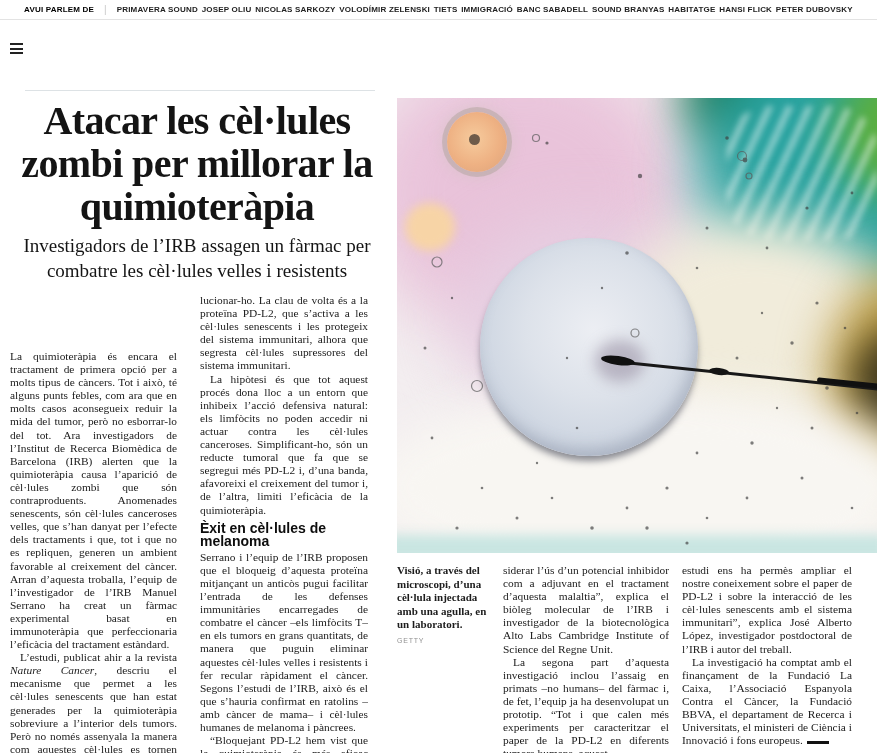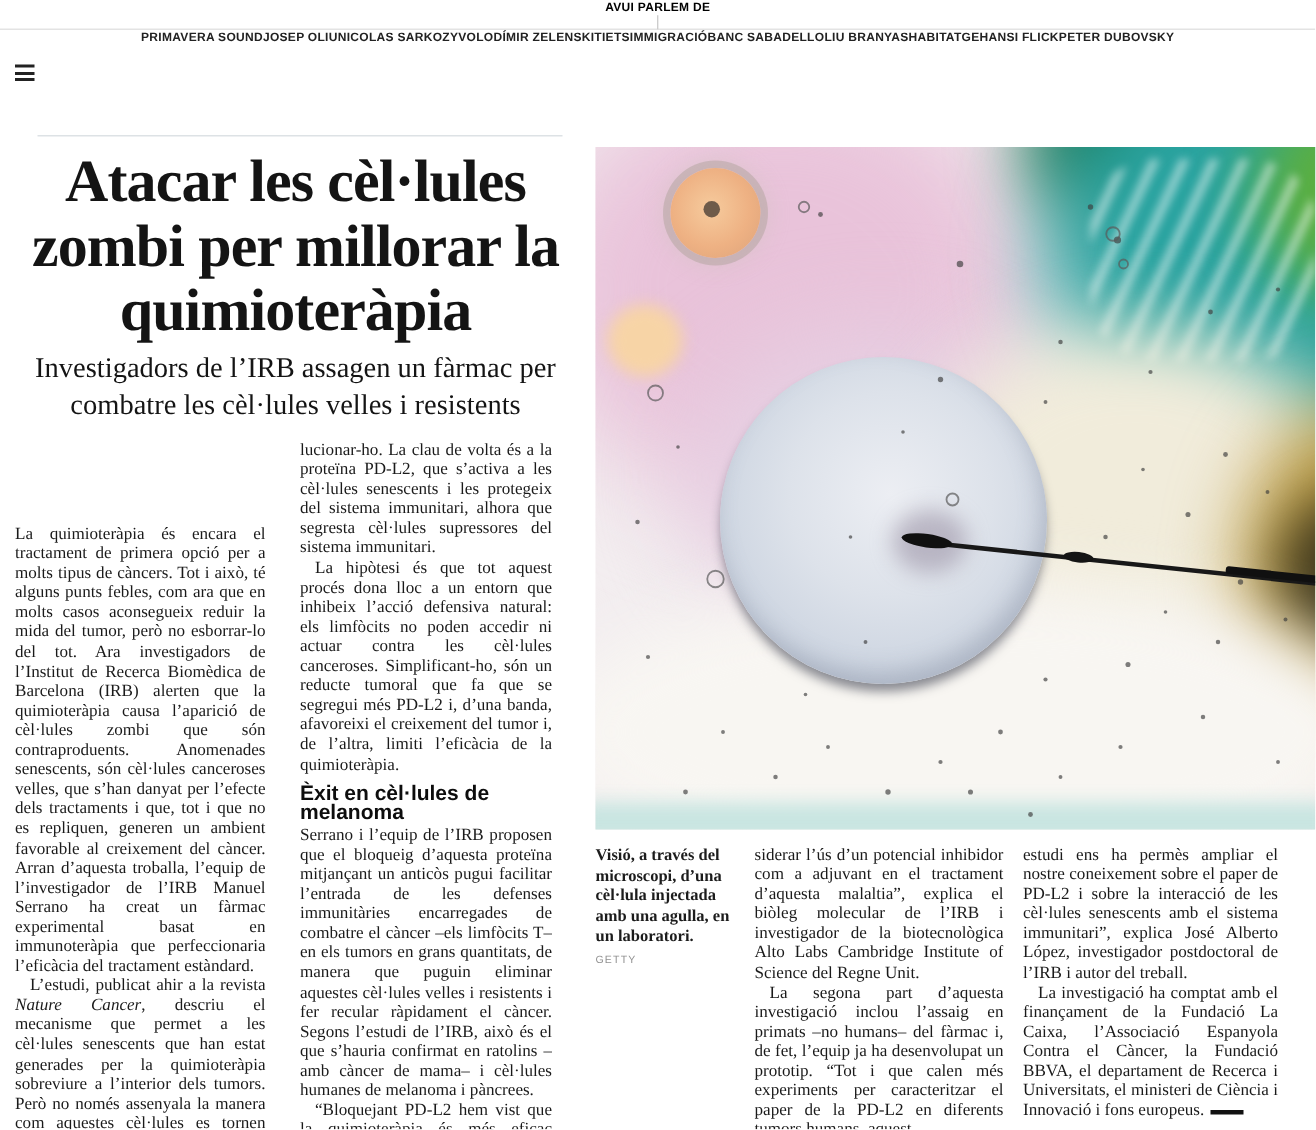--- a/index.html
+++ b/index.html
@@ -6,21 +6,21 @@
   html,body { background:#fff; }
   .page {
     position:relative; width:877px; height:753px; overflow:hidden;
     background:#fff; font-family:"Liberation Serif", serif; color:#1a1a1a;
   }
   
   .topbar {
     position:absolute; left:0; top:0; width:877px; height:20px;
     display:flex; align-items:center; padding:0 24px;
     border-bottom:1px solid #e3e3e3; background:#fff;
-    font-family:"Liberation Sans", sans-serif; font-size:8px; white-space:nowrap;flex-direction:column;
+    font-family:"Liberation Sans", sans-serif; font-size:8px; white-space:nowrap;
   }
   .tb-label { font-weight:bold; color:#000; letter-spacing:.2px; }
   .tb-sep { color:#c9c9c9; margin:0 10px; font-weight:300; font-size:10px; }
   .tb-topics { flex:1; display:flex; justify-content:space-between; align-items:center;text-align:center; }
   .tb-topic { color:#222; font-weight:600; letter-spacing:.2px; text-decoration:none; cursor:pointer; }
   
   .hamburger { position:absolute; left:10px; top:43px; width:14px; height:11px; background:none; border:none; cursor:pointer; }
   .hamburger span { display:block; width:13px; height:2px; background:#222; margin:0 0 2.5px 0; }
   .logo {
     position:absolute; left:0; right:0; top:28px; text-align:center;
@@ -103,21 +103,21 @@
     <span class="tb-label">AVUI PARLEM DE</span>
     <span class="tb-sep">|</span>
     <nav class="tb-topics">
       <a class="tb-topic">PRIMAVERA SOUND</a>
       <a class="tb-topic">JOSEP OLIU</a>
       <a class="tb-topic">NICOLAS SARKOZY</a>
       <a class="tb-topic">VOLODÍMIR ZELENSKI</a>
       <a class="tb-topic">TIETS</a>
       <a class="tb-topic">IMMIGRACIÓ</a>
       <a class="tb-topic">BANC SABADELL</a>
-      <a class="tb-topic">OLIU BRANYAS</a>
+      <a class="tb-topic">SOUND BRANYAS</a>
       <a class="tb-topic">HABITATGE</a>
       <a class="tb-topic">HANSI FLICK</a>
       <a class="tb-topic">PETER DUBOVSKY</a>
     </nav>
   </header>
 
   <button class="hamburger">
     <span></span>
       <span></span>
       <span></span>

